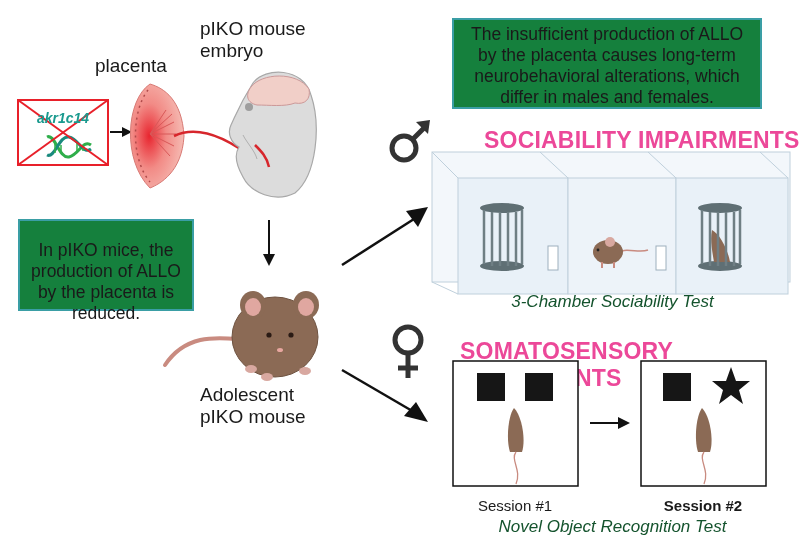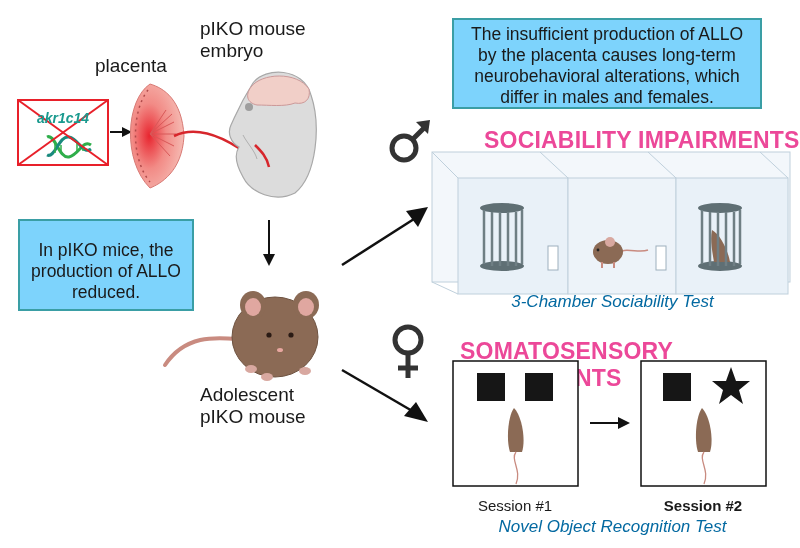--- a/index.html
+++ b/index.html
@@ -1,23 +1,23 @@
 <!DOCTYPE html>
 <html><head>
 <meta charset="utf-8">
 <style>
   html, body { margin: 0; padding: 0; background: #ffffff; }
   body { width: 800px; height: 548px; position: relative; overflow: hidden;
          font-family: "Liberation Sans", "DejaVu Sans", sans-serif; color: #1a1a1a; }
   .abs { position: absolute; }
   .label { font-size: 19px; line-height: 22px; color: #1a1a1a; }
-  .tealbox { border: 2px solid #3a9ea5; background: #7dd3fc; text-align: center;
+  .tealbox { border: 2px solid #3a9ea5; background: #15803d; text-align: center;
              font-size: 17.5px; line-height: 21px; color: #1a1a1a; box-sizing: border-box; }
   .heading { font-weight: bold; font-size: 23px; letter-spacing: 0.2px; color: #ec4899; }
-  .caption { font-style: italic; font-size: 17px; color: #0369a1; text-align: center; }
+  .caption { font-style: italic; font-size: 17px; color: #14532d; text-align: center; }
   .session { font-size: 15px; color: #1a1a1a; text-align: center; }
   svg { position: absolute; overflow: visible; }
 </style>
 </head>
 <body>
 
 <div class="abs" style="left:17px; top:99px; width:92px; width:91px; height:67px;">
   <svg width="92" height="68">
     <rect x="1" y="1" width="90" height="65" fill="#fff" stroke="#e8202a" stroke-width="2"></rect>
 
@@ -77,20 +77,21 @@
 </svg>
 
 <svg style="left:262px; top:218px;" width="14" height="50">
   <line x1="7" y1="2" x2="7" y2="38" stroke="#111" stroke-width="2"></line>
   <polygon points="1,36 7,48 13,36" fill="#111"></polygon>
 </svg>
 
 <div class="abs tealbox" style="left:18px; top:219px; width:176px; height:92px; padding-top:19px;">
   <div>In pIKO mice, the</div>
   <div>production of ALLO</div>
+  <div>by the placenta is</div>
   <div>reduced.</div>
 </div>
 
 <svg style="left:155px; top:285px;" width="180" height="110">
   <path d="M82 54 C60 52, 30 50, 10 80" stroke="#c98b80" stroke-width="4" fill="none" stroke-linecap="round"></path>
   <ellipse cx="120" cy="52" rx="43" ry="40" fill="#8b6a55" stroke="#6e5240" stroke-width="1"></ellipse>
   <ellipse cx="98" cy="20" rx="13" ry="14" fill="#8b6a55"></ellipse>
   <ellipse cx="98" cy="22" rx="8" ry="9" fill="#e0a7a0"></ellipse>
   <ellipse cx="151" cy="20" rx="13" ry="14" fill="#8b6a55"></ellipse>
   <ellipse cx="151" cy="22" rx="8" ry="9" fill="#e0a7a0"></ellipse>

